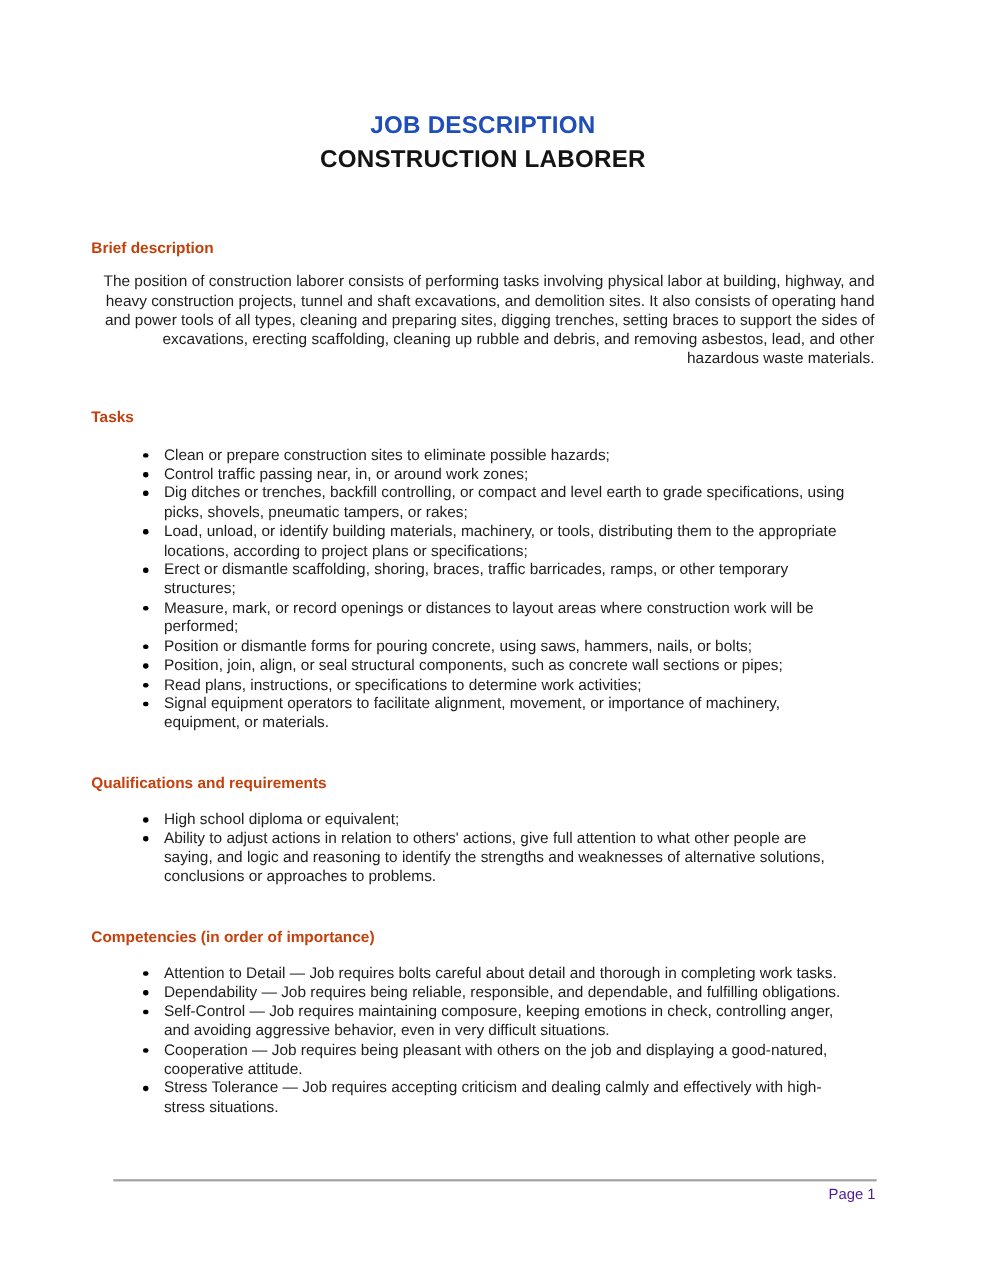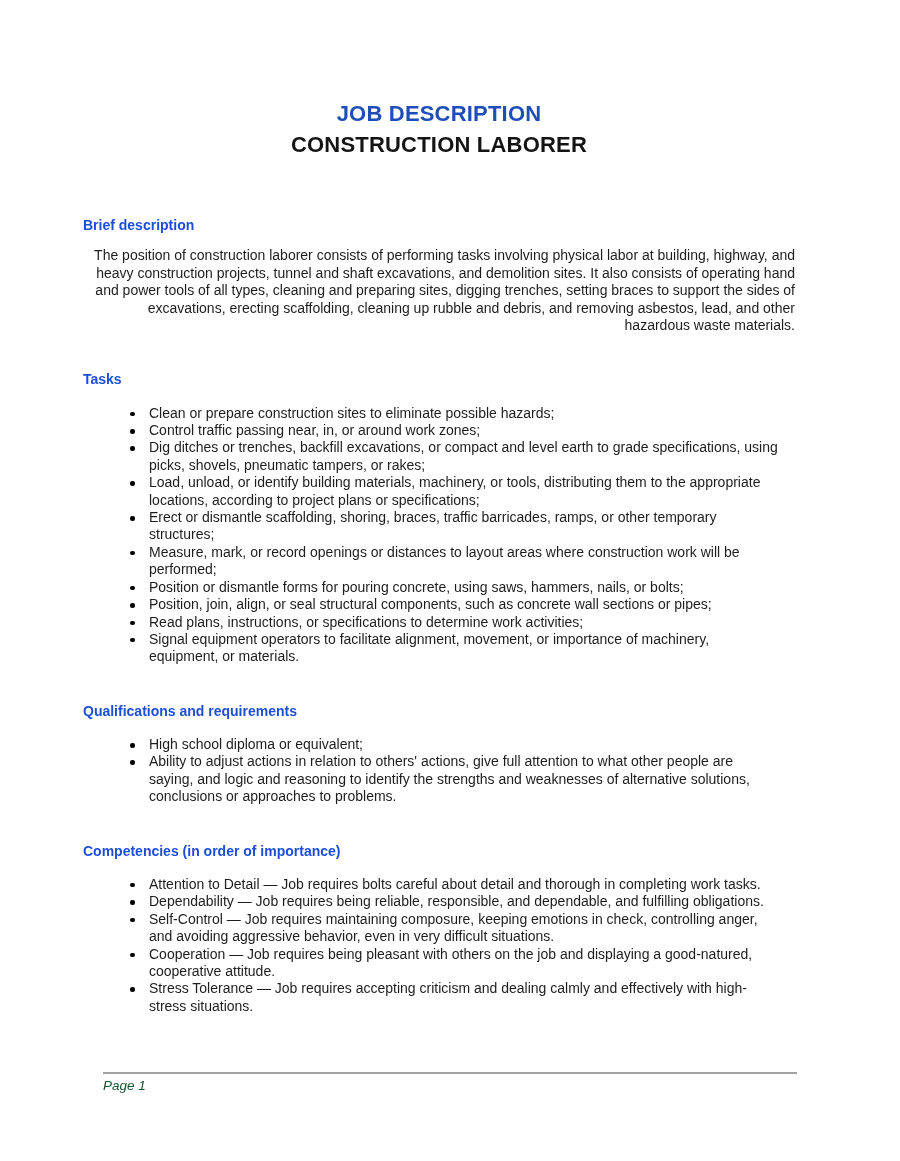--- a/index.html
+++ b/index.html
@@ -36,21 +36,21 @@
     margin-top: 37px;
   }
   .doc-section.first {
     margin-top: 57px;
   }
   .doc-section h2 {
     margin: 0 0 13px 0;
     font-size: 14px;
     line-height: 17.3px;
     font-weight: 700;
-    color: #1d4ed8;
+    color: #c2410c;
   }
   .doc-section p {
     margin: 0;
     font-size: 14px;
     line-height: 17.4px;
     text-align: right;
   }
   .doc-section ul {
     margin: 16px;
     padding: 0;
@@ -76,27 +76,26 @@
     position: absolute;
     left: 103px;
     right: 103px;
     top: 1072px;
   }
   .footer-rule {
     border-top: 2px solid #a3a3a3;
     height: 0;
   }
   .page-number {
-    text-align: left;
+    text-align: right;
     font-size: 13.5px;
     line-height: 16px;
     margin-top: 4px;
     padding-right: 1px;
-    color: #14532d;
-    font-style: italic;
+    color: #4c1d95;
   }
 </style>
 </head>
 <body>
 
 <div class="page">
   <header class="doc-title">
     <h1 class="title-line1" style="color: rgb(31, 78, 184);">JOB DESCRIPTION</h1>
     <h1 class="title-line2">CONSTRUCTION LABORER</h1>
   </header>
@@ -104,21 +103,21 @@
   <main id="doc-sections">
       <section class="doc-section first">
         <h2>Brief description</h2>
         <p>The position of construction laborer consists of performing tasks involving physical labor at building, highway, and heavy construction projects, tunnel and shaft excavations, and demolition sites. It also consists of operating hand and power tools of all types, cleaning and preparing sites, digging trenches, setting braces to support the sides of excavations, erecting scaffolding, cleaning up rubble and debris, and removing asbestos, lead, and other hazardous waste materials.</p>
       </section>
       <section class="doc-section">
         <h2>Tasks</h2>
         <ul>
           <li>Clean or prepare construction sites to eliminate possible hazards;</li>
           <li>Control traffic passing near, in, or around work zones;</li>
-          <li>Dig ditches or trenches, backfill excavations, or compact and level earth to grade specifications, using picks, shovels, pneumatic tampers, or rakes;</li>
+          <li>Dig ditches or trenches, backfill controlling, or compact and level earth to grade specifications, using picks, shovels, pneumatic tampers, or rakes;</li>
           <li>Load, unload, or identify building materials, machinery, or tools, distributing them to the appropriate locations, according to project plans or specifications;</li>
           <li>Erect or dismantle scaffolding, shoring, braces, traffic barricades, ramps, or other temporary structures;</li>
           <li>Measure, mark, or record openings or distances to layout areas where construction work will be performed;</li>
           <li>Position or dismantle forms for pouring concrete, using saws, hammers, nails, or bolts;</li>
           <li>Position, join, align, or seal structural components, such as concrete wall sections or pipes;</li>
           <li>Read plans, instructions, or specifications to determine work activities;</li>
           <li>Signal equipment operators to facilitate alignment, movement, or importance of machinery, equipment, or materials.</li>
         </ul>
       </section>
       <section class="doc-section">

